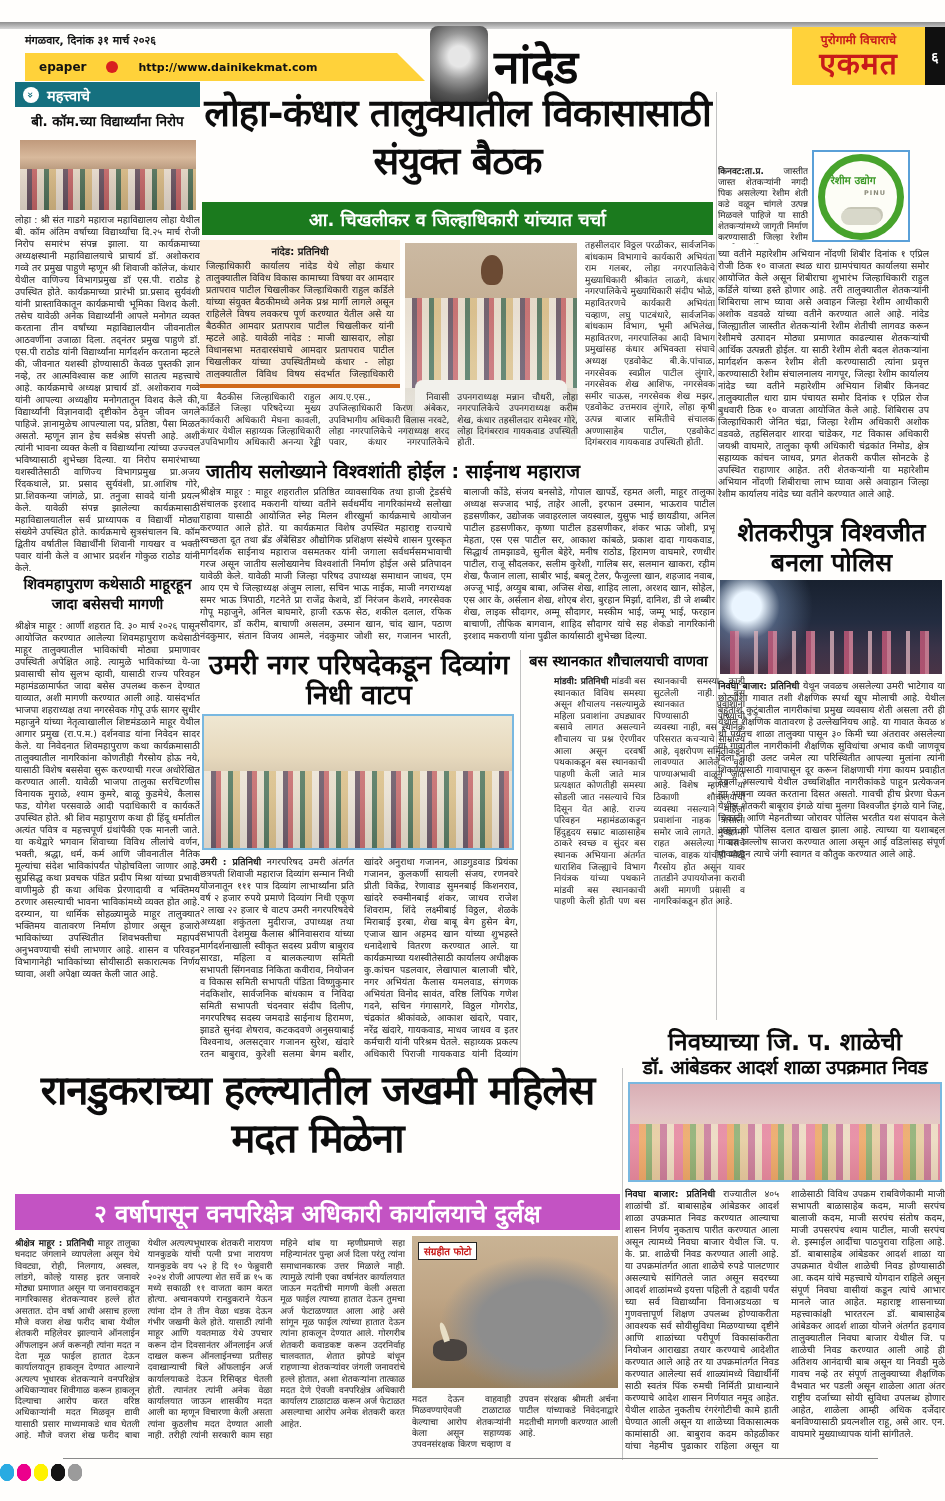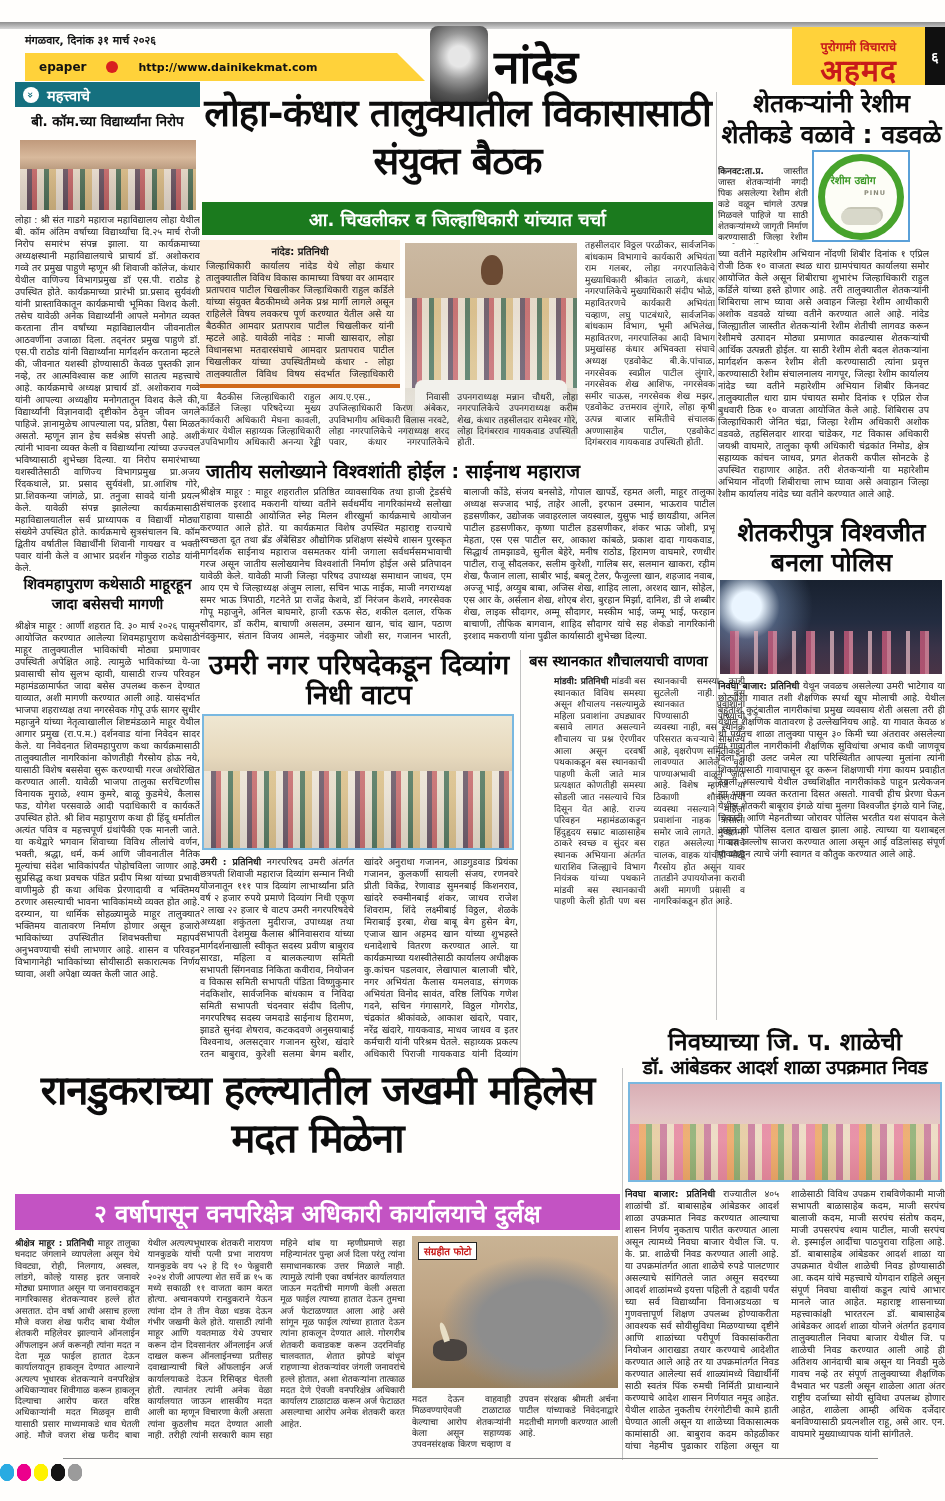--- a/index.html
+++ b/index.html
@@ -10,21 +10,21 @@
   .top-strip{left:0;top:22px;width:945px;height:7px;background:linear-gradient(180deg,#8f8f8f,#d6d6d6);}
   .date-line{left:25px;top:32px;font-size:11px;font-weight:bold;color:#111;}
   .epaper-ribbon{left:25px;top:53px;width:400px;height:28px;background:#ffd23a;
      clip-path:polygon(0 0,93% 0,100% 100%,0 100%);display:flex;align-items:center;gap:20px;padding-left:14px;box-sizing:border-box;}
   .ep-label{font-size:12px;font-weight:bold;color:#111;}
   .ep-icon{width:12px;height:12px;border-radius:50%;background:#d81f1f;display:inline-block;}
   .ep-url{font-size:11px;font-weight:bold;color:#111;text-decoration:none;}
   .header-logo{left:430px;top:26px;width:58px;height:80px;border-radius:8px;
      background:radial-gradient(circle at 50% 38%,#e6e6e6 0 18%,#9a9a9a 40%,#555 68%,#2a2a2a 100%);}
   .edition-title{left:494px;top:34px;width:240px;font-size:46px;font-weight:bold;color:#0b0b0b;letter-spacing:-1px;}
-  .masthead-box{left:792px;top:27px;width:133px;height:58px;background:#ffd23a;text-align:center;box-sizing:border-box;padding-top:11px;}
+  .masthead-box{left:792px;top:27px;width:133px;height:58px;background:#ffd23a;text-align:center;box-sizing:border-box;padding-top:4px;}
   .mh-tag{font-size:12px;font-weight:bold;color:#c81a1a;}
   .mh-title{font-size:30px;font-weight:bold;color:#c81a1a;letter-spacing:1px;line-height:1.05;}
   .page-no-box{left:925px;top:27px;width:20px;height:58px;background:#101010;color:#fff;
      display:flex;align-items:center;justify-content:center;font-size:14px;font-weight:bold;}
   
   .hl{font-weight:bold;color:#0c0c0c;text-align:center;}
   .bt{font-size:9.3px;line-height:12px;text-align:justify;overflow:hidden;color:#222;}
   .dl{font-weight:bold;}
   .photo{overflow:hidden;}
   .ppl{position:absolute;left:0;right:0;bottom:0;height:58%;opacity:.75;
@@ -117,21 +117,21 @@
   <div class="abs date-line">मंगळवार, दिनांक ३१ मार्च २०२६</div>
   <div class="abs epaper-ribbon">
     <span class="ep-label">epaper</span>
     <span class="ep-icon"></span>
     <a href="#" class="ep-url">http://www.dainikekmat.com</a>
   </div>
   <div class="abs header-logo"></div>
   <div class="abs edition-title">नांदेड</div>
   <div class="abs masthead-box">
     <div class="mh-tag">पुरोगामी विचाराचे</div>
-    <div class="mh-title">अहमद</div>
+    <div class="mh-title">एकमत</div>
   </div>
   <div class="abs page-no-box">६</div>
 
   <div class="abs vrule r1"></div>
   <div class="abs vrule r2"></div>
   <div class="abs vrule r3"></div>
 
   <div class="abs imp-bar">
     <span class="imp-icon">»</span>
     <span class="imp-label">महत्त्वाचे</span>
@@ -168,21 +168,20 @@
     <b class="dl">उमरी : प्रतिनिधी</b> 
     <span>नगरपरिषद उमरी अंतर्गत छत्रपती शिवाजी महाराज दिव्यांग सन्मान निधी योजनातून १११ पात्र दिव्यांग लाभार्थ्यांना प्रति वर्ष २ हजार रुपये प्रमाणे दिव्यांग निधी एकूण २ लाख २२ हजार चे वाटप उमरी नगरपरिषदेचे अध्यक्षा शकुंतला मुदीराज, उपाध्यक्ष तथा सभापती देशमुख कैलास श्रीनिवासराव यांच्या मार्गदर्शनाखाली स्वीकृत सदस्य प्रवीण बाबुराव सारडा, महिला व बालकल्याण समिती सभापती सिंगनवाड निकिता कवीराव, नियोजन व विकास समिती सभापती पंडिता विष्णुकुमार नंदकिशोर, सार्वजनिक बांधकाम व निविदा समिती सभापती चंदनवार संदीप दिलीप, नगरपरिषद सदस्य जमदाडे साईनाथ हिरामण, झाडते सुनंदा शेषराव, कटकदवणे अनुसयाबाई विश्वनाथ, अलसट्वार गजानन सुरेश, खंदारे रतन बाबुराव, कुरेशी सलमा बेगम बशीर, खांदरे अनुराधा गजानन, आडगुडवाड प्रियंका गजानन, कुलकर्णी सायली संजय, रणनवरे प्रीती विकेंद्र, रेणावाड सुमनबाई किशनराव, खांदरे रुक्मीनबाई शंकर, जाधव राजेश शिवराम, शिंदे लक्ष्मीबाई विठ्ठल, शेळके मिराबाई इरबा, शेख बाबू बेग हुसेन बेग, एजाज खान अहमद खान यांच्या शुभहस्ते धनादेशाचे वितरण करण्यात आले. या कार्यक्रमाच्या यशस्वीतेसाठी कार्यालय अधीक्षक कु.कांचन पडलवार, लेखापाल बालाजी चौरे, नगर अभियंता कैलास यमलवाड, संगणक अभियंता विनोद सावंत, वरिष्ठ लिपिक गणेश गदने, सचिन गंगासागरे, विठ्ठल गोगरोड, चंद्रकांत श्रीकांवळे, आकाश खंदारे, पवार, नरेंद्र खंदारे, गायकवाड, माधव जाधव व इतर कर्मचारी यांनी परिश्रम घेतले. सहाय्यक प्रकल्प अधिकारी पिराजी गायकवाड यांनी दिव्यांग लाभार्थ्यांना विशेष असे मार्गदर्शन केले त्यात त्यांनी उमरी शहरातील सर्व पात्र लाभार्थ्यांनी दिव्यांग योजना चा लाभ घ्यावा व आपले अपंग प्रमाणपत्र व डॉक्युमेंट्स नगरपरिषद कार्यालयात दाखल करून योजनेचा लाभ घ्यावा असे आवाहन केले.</span>
   </div>
 
   <div class="abs hl bus-hl">बस स्थानकात शौचालयाची वाणवा</div>
   <div class="abs bt bus-body">
     <b class="dl">मांडवी: प्रतिनिधी</b> 
     <span>मांडवी बस स्थानकात विविध समस्या असून शौचालय नसल्यामुळे महिला प्रवाशांना उघड्यावर बसावे लागत असल्याने शौचालय चा प्रश्न ऐरणीवर आला असून दरवर्षी पथकाकडून बस स्थानकाची पाहणी केली जाते मात्र प्रत्यक्षात कोणतीही समस्या सोडली जात नसल्याचे चित्र दिसून येत आहे. राज्य परिवहन महामंडळाकडून हिंदुहृदय सम्राट बाळासाहेब ठाकरे स्वच्छ व सुंदर बस स्थानक अभियाना अंतर्गत धाराशिव जिल्ह्याचे विभाग नियंत्रक यांच्या पथकाने मांडवी बस स्थानकाची पाहणी केली होती पण बस स्थानकाची समस्या काही सुटलेली नाही. बस स्थानकात प्रवाशांना पिण्यासाठी पाण्याची व्यवस्था नाही, बस स्थानक परिसरात कचऱ्याचे साम्राज्य आहे, वृक्षरोपण समितीकडून लावण्यात आलेले वृक्ष पाण्याअभावी वाळून जात आहे. विशेष म्हणजे या ठिकाणी शौचालयाची व्यवस्था नसल्याने महिला प्रवाशांना नाहक त्रासाला समोर जावे लागते. मुक्कामी राहत असलेल्या बसचे चालक, वाहक यांचीही मोठी गैरसोय होत असून यावर तातडीने उपाययोजना करावी अशी मागणी प्रवासी व नागरिकांकडून होत आहे.</span>
   </div>
 
-  <div class="abs hl reshim-hl">शेतकऱ्यांनी रेशीम शेतीकडे वळावे : वडवळे</div>
   <div class="abs bt reshim-narrow">
     <b class="dl">किनवट:ता.प्र.</b> 
     <span>जास्तीत जास्त शेतकऱ्यांनी नगदी पिक असलेल्या रेशीम शेती कडे वळून चांगले उत्पन्न मिळवले पाहिजे या साठी शेतकऱ्यांमध्ये जागृती निर्माण करण्यासाठी जिल्हा रेशीम कार्यालय नांदेड</span>
   </div>
   <div class="abs reshim-logo">
     <div class="reshim-ring">
       <div class="rl-title">रेशीम उद्योग</div>
       <div class="rl-sub">PINU</div>
       <div class="rl-worm"></div>
     </div>

